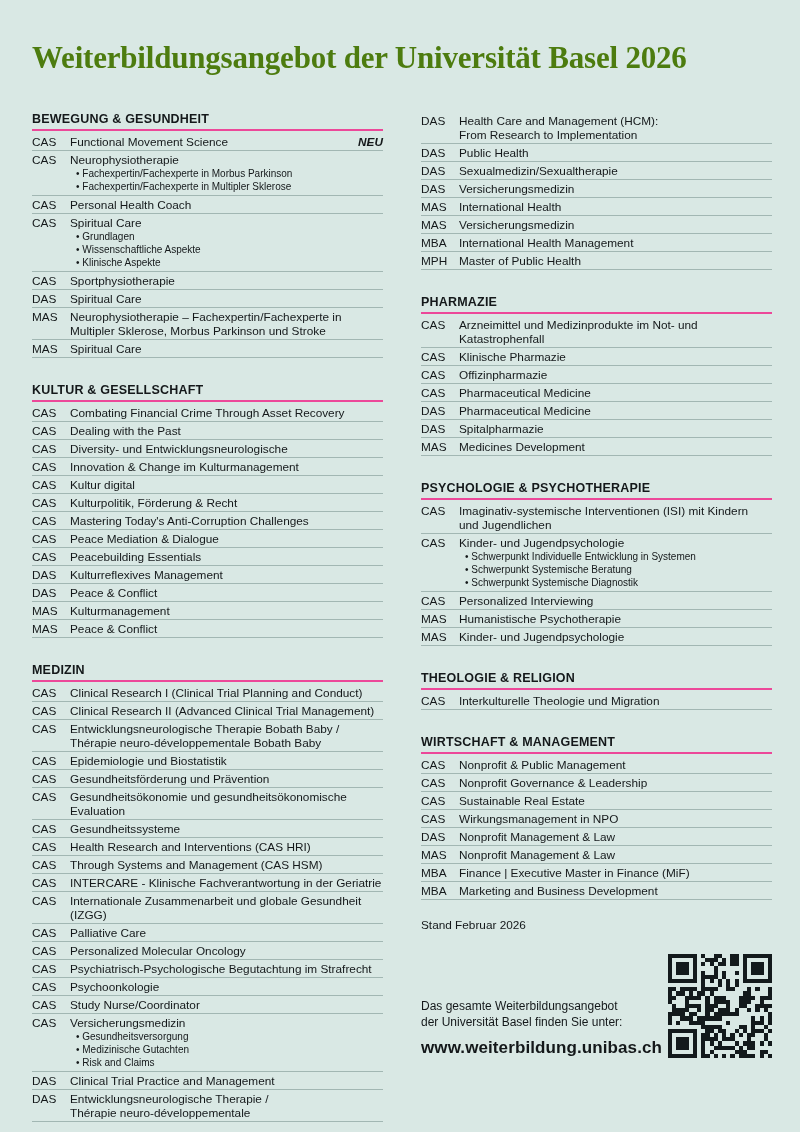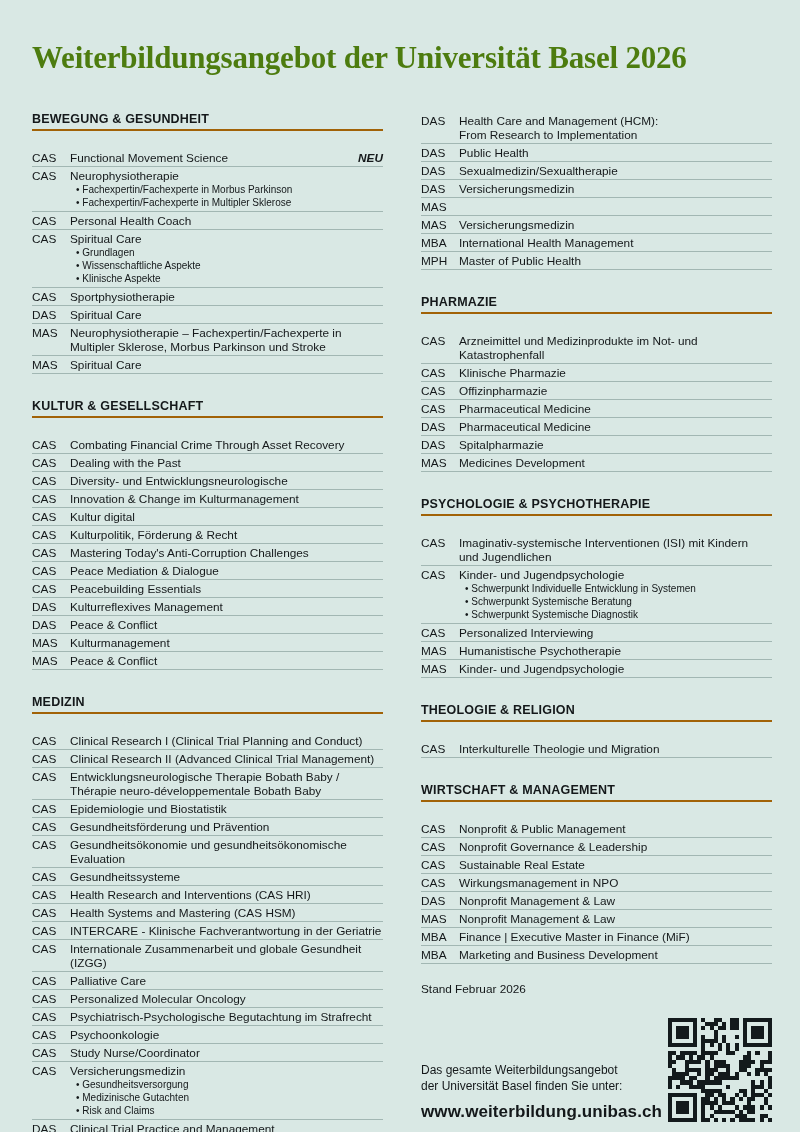--- a/index.html
+++ b/index.html
@@ -15,22 +15,22 @@
     font-family:"Liberation Serif", serif;
     font-size:31px;font-weight:bold;letter-spacing:-0.2px;
     margin:0 0 36px 0;color:#4d7c0f;
   }
   .cols{display:flex;gap:38px;align-items:flex-start;}
   .col{width:351px;flex:0 0 351px;}
   .section{margin-top:25px;}
   .section:first-child{margin-top:0;}
   .sec-header{
     font-size:12.5px;font-weight:bold;letter-spacing:.2px;
-    line-height:15px;padding-bottom:2px;margin-bottom:18px;
-    border-bottom:2px solid #a16207;
+    line-height:15px;padding-bottom:2px;margin-bottom:2px;
+    border-bottom:2px solid #ec4899;
   }
   .row{
     display:flex;align-items:flex-start;
     padding:2px 0 1px 0;
     border-bottom:1px solid #a2b7b3;
   }
   .code{
     flex:0 0 38px;font-size:11.8px;line-height:14px;white-space:nowrap;
   }
   .tbody{flex:1 1 auto;min-width:0;}
@@ -305,21 +305,21 @@
             <div class="tbody">
               <div class="title-line">
                 <span class="ptitle">Health Research and Interventions (CAS HRI)</span>
               </div>
             </div>
           </div>
           <div class="row">
             <span class="code">CAS</span>
             <div class="tbody">
               <div class="title-line">
-                <span class="ptitle">Health Systems and Mastering (CAS HSM)</span>
+                <span class="ptitle">Through Systems and Management (CAS HSM)</span>
               </div>
             </div>
           </div>
           <div class="row">
             <span class="code">CAS</span>
             <div class="tbody">
               <div class="title-line">
                 <span class="ptitle">INTERCARE - Klinische Fachverantwortung in der Geriatrie</span>
               </div>
             </div>
@@ -436,20 +436,25 @@
             <div class="row">
               <span class="code">DAS</span>
               <div class="tbody">
                 <div class="title-line">
                   <span class="ptitle">Versicherungsmedizin</span>
                 </div>
               </div>
             </div>
             <div class="row">
               <span class="code">MAS</span>
+              <div class="tbody">
+                <div class="title-line">
+                  <span class="ptitle">International Health</span>
+                </div>
+              </div>
             </div>
             <div class="row">
               <span class="code">MAS</span>
               <div class="tbody">
                 <div class="title-line">
                   <span class="ptitle">Versicherungsmedizin</span>
                 </div>
               </div>
             </div>
             <div class="row">

